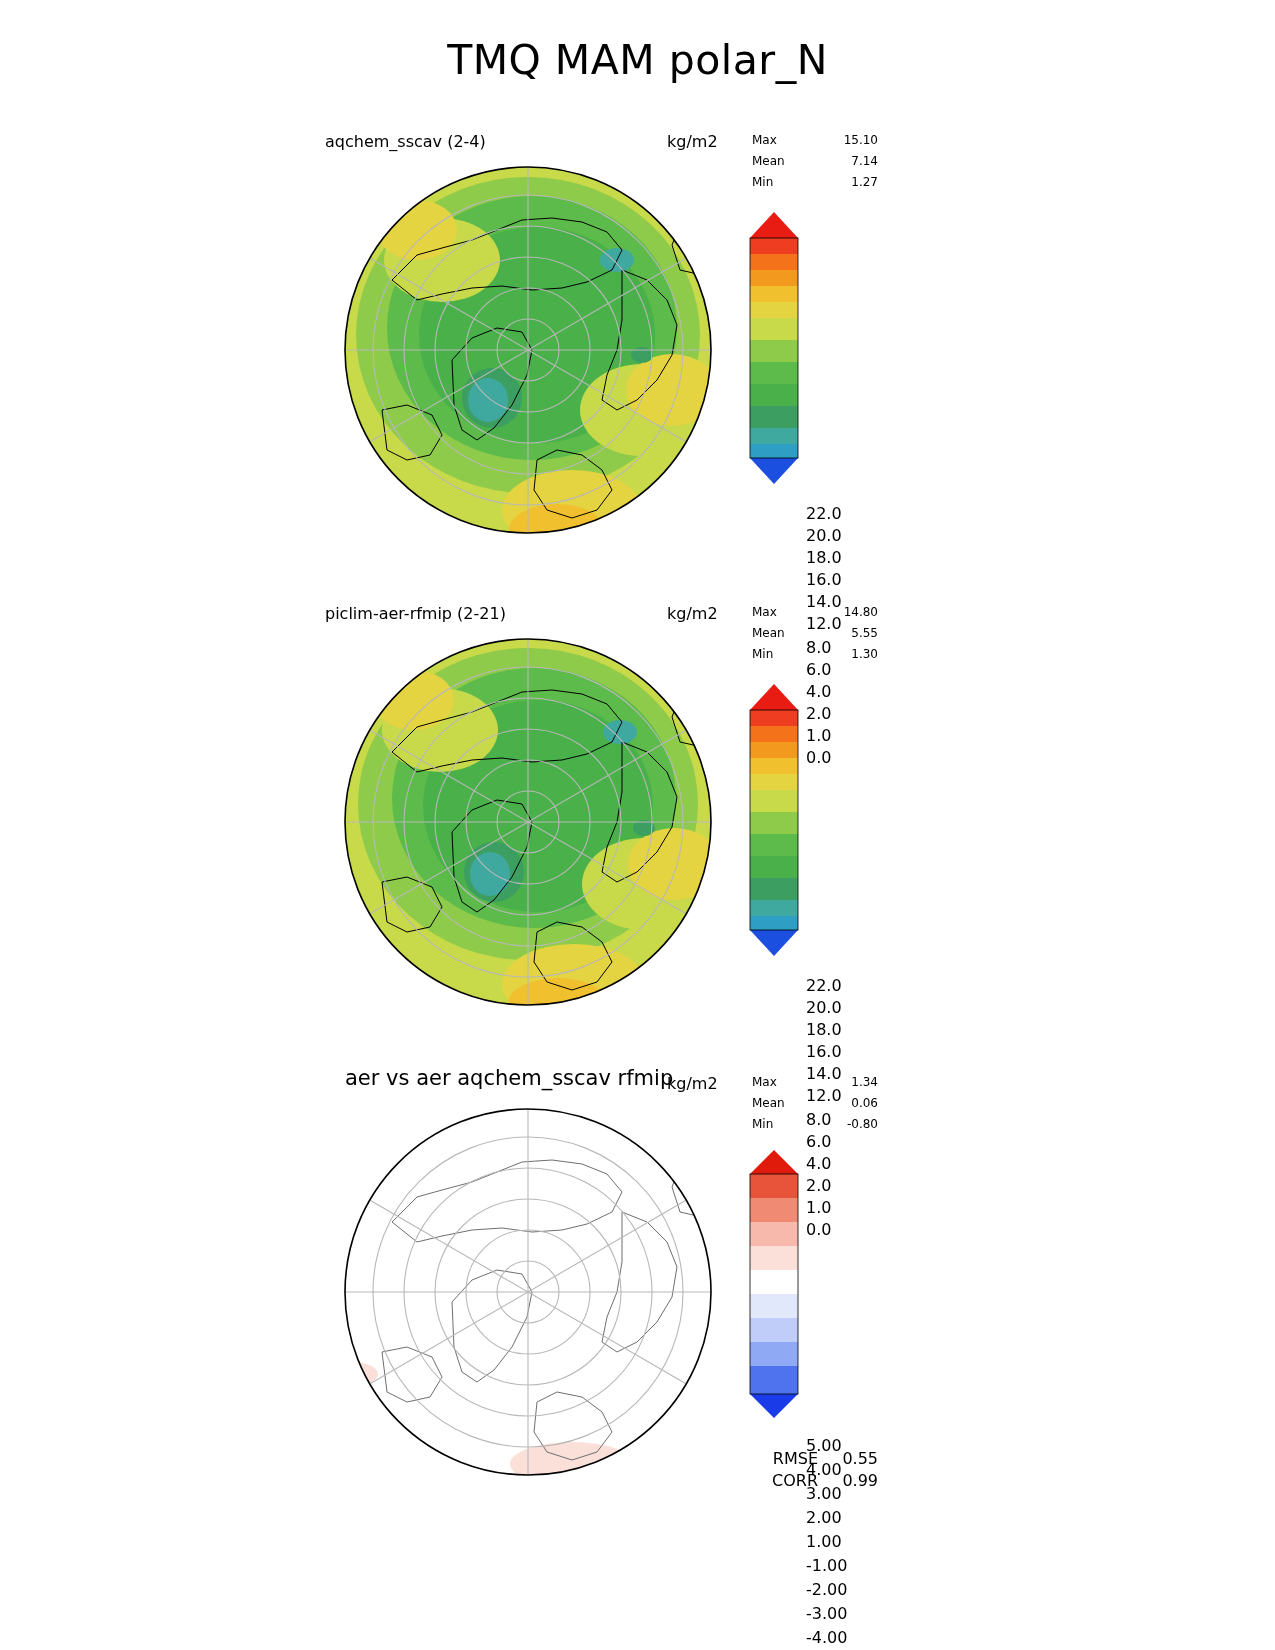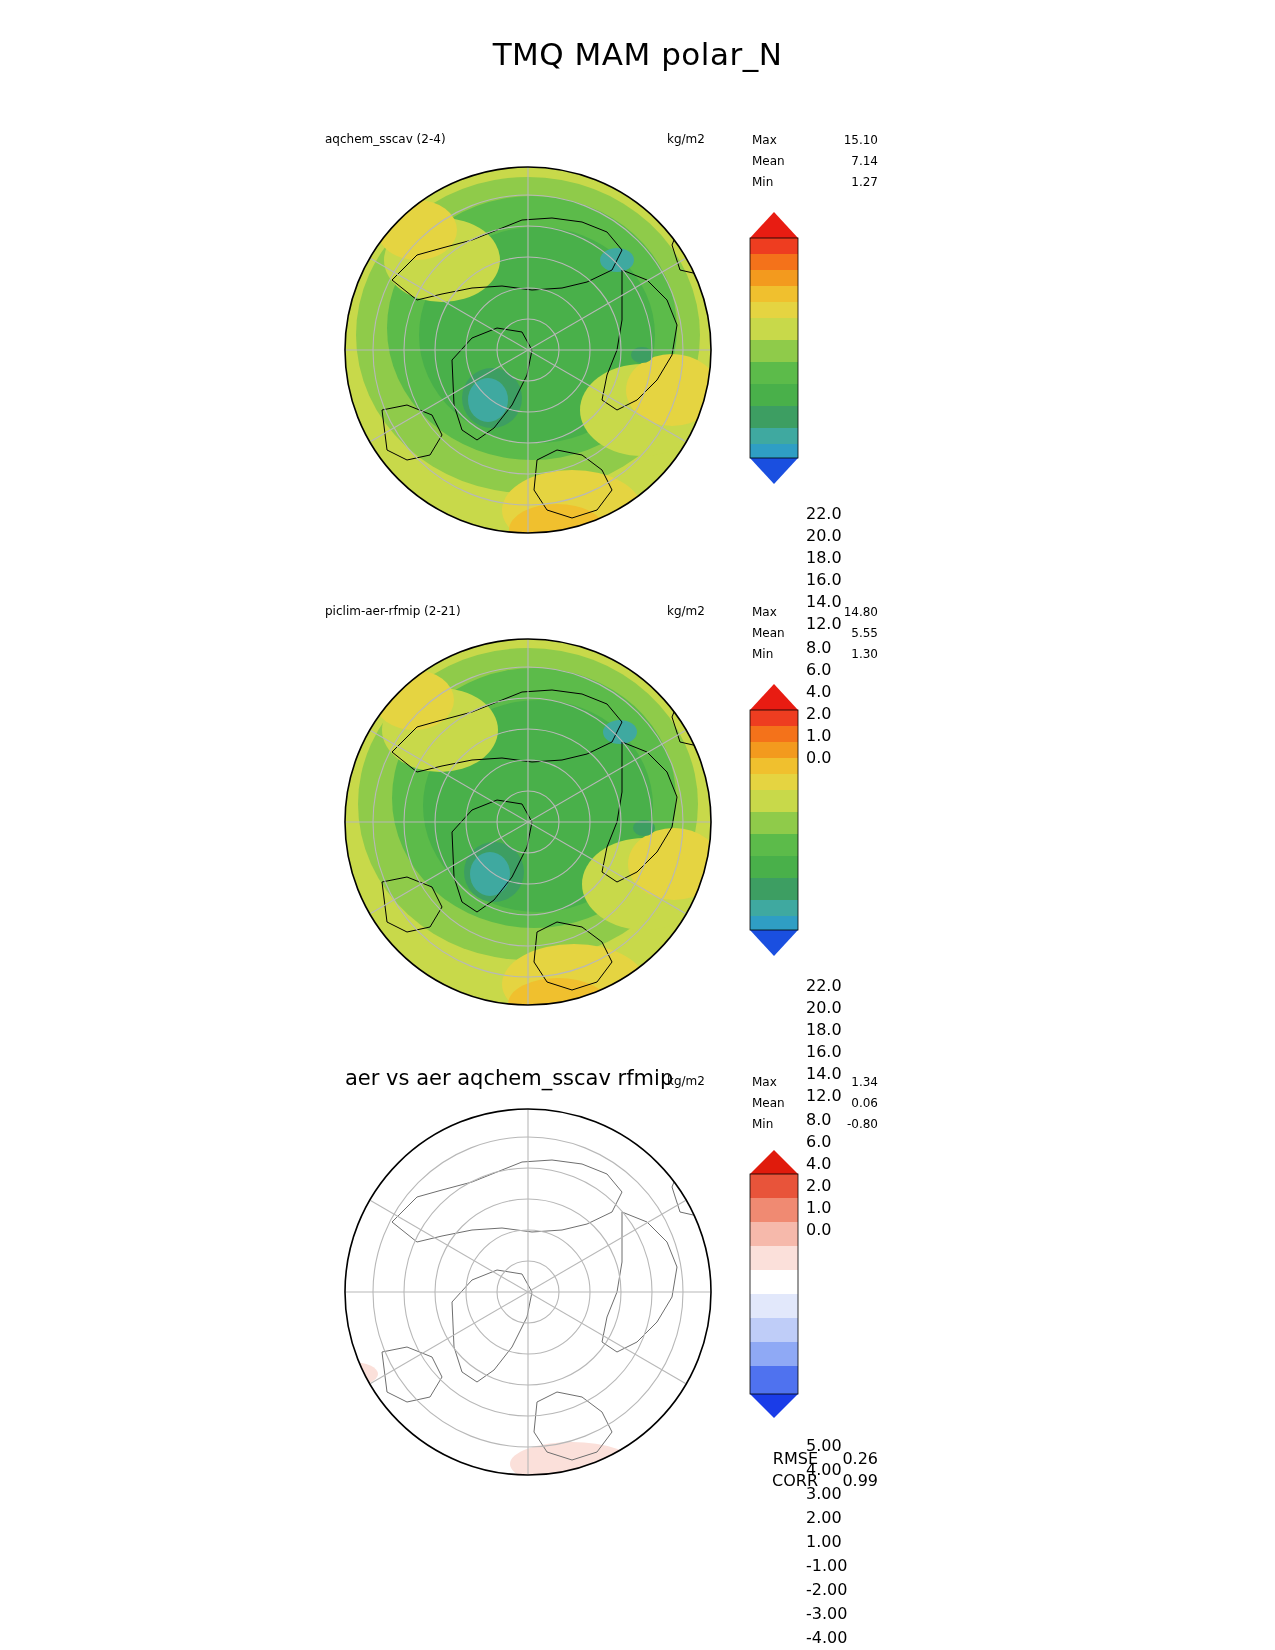--- a/index.html
+++ b/index.html
@@ -14,37 +14,37 @@
     color: #000000;
     position: relative;
     overflow: hidden;
   }
   .page-title {
     position: absolute;
     top: 36px;
     left: 0;
     width: 1275px;
     text-align: center;
-    font-size: 31px;
+    font-size: 41px;
     font-family: "DejaVu Sans", sans-serif;
     letter-spacing: 0.5px;
   }
 
   .panel {
     position: absolute;
     left: 0;
     width: 1275px;
   }
   .panel-1 { top: 120px; }
   .panel-2 { top: 592px; }
   .panel-3 { top: 1062px; }
 
   .panel-label {
     position: absolute;
-    font-size: 12px;
+    font-size: 16px;
     white-space: nowrap;
   }
   .label-left-1 { left: 325px; top: 12px; }
   .label-left-2 { left: 325px; top: 12px; }
   .label-left-3 { left: 345px; top: 4px; font-size: 21px; }
   .label-units  { left: 667px; top: 12px; }
   .label-units-3 { left: 667px; top: 12px; }
 
   .stats {
     position: absolute;
@@ -351,16 +351,16 @@
       <span style="left:58px; top:120px;">1.00</span>
       <span style="left:58px; top:144px;">-1.00</span>
       <span style="left:58px; top:168px;">-2.00</span>
       <span style="left:58px; top:192px;">-3.00</span>
       <span style="left:58px; top:216px;">-4.00</span>
       <span style="left:58px; top:240px;">-5.00</span>
     </div>
   </div>
 
   <div class="footer-stats">
-    <span class="row"><span class="k">RMSE</span><span class="v">0.26</span></span>
+    <span class="row"><span class="k">RMSE</span><span class="v">0.55</span></span>
     <span class="row"><span class="k">CORR</span><span class="v">0.99</span></span>
   </div>
 </div>
 
 </body></html>

